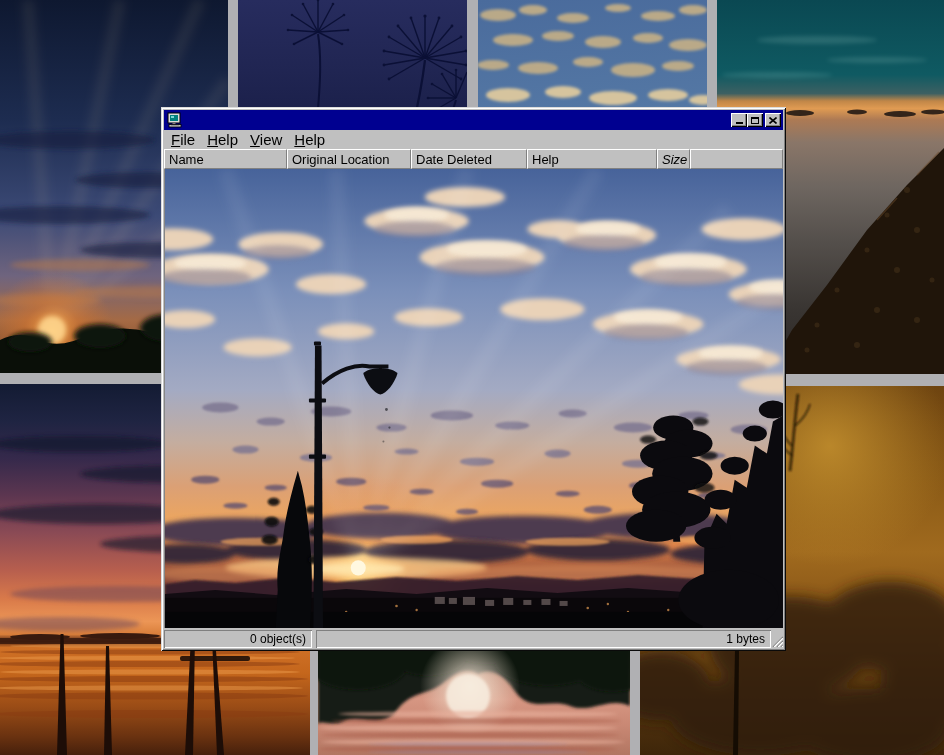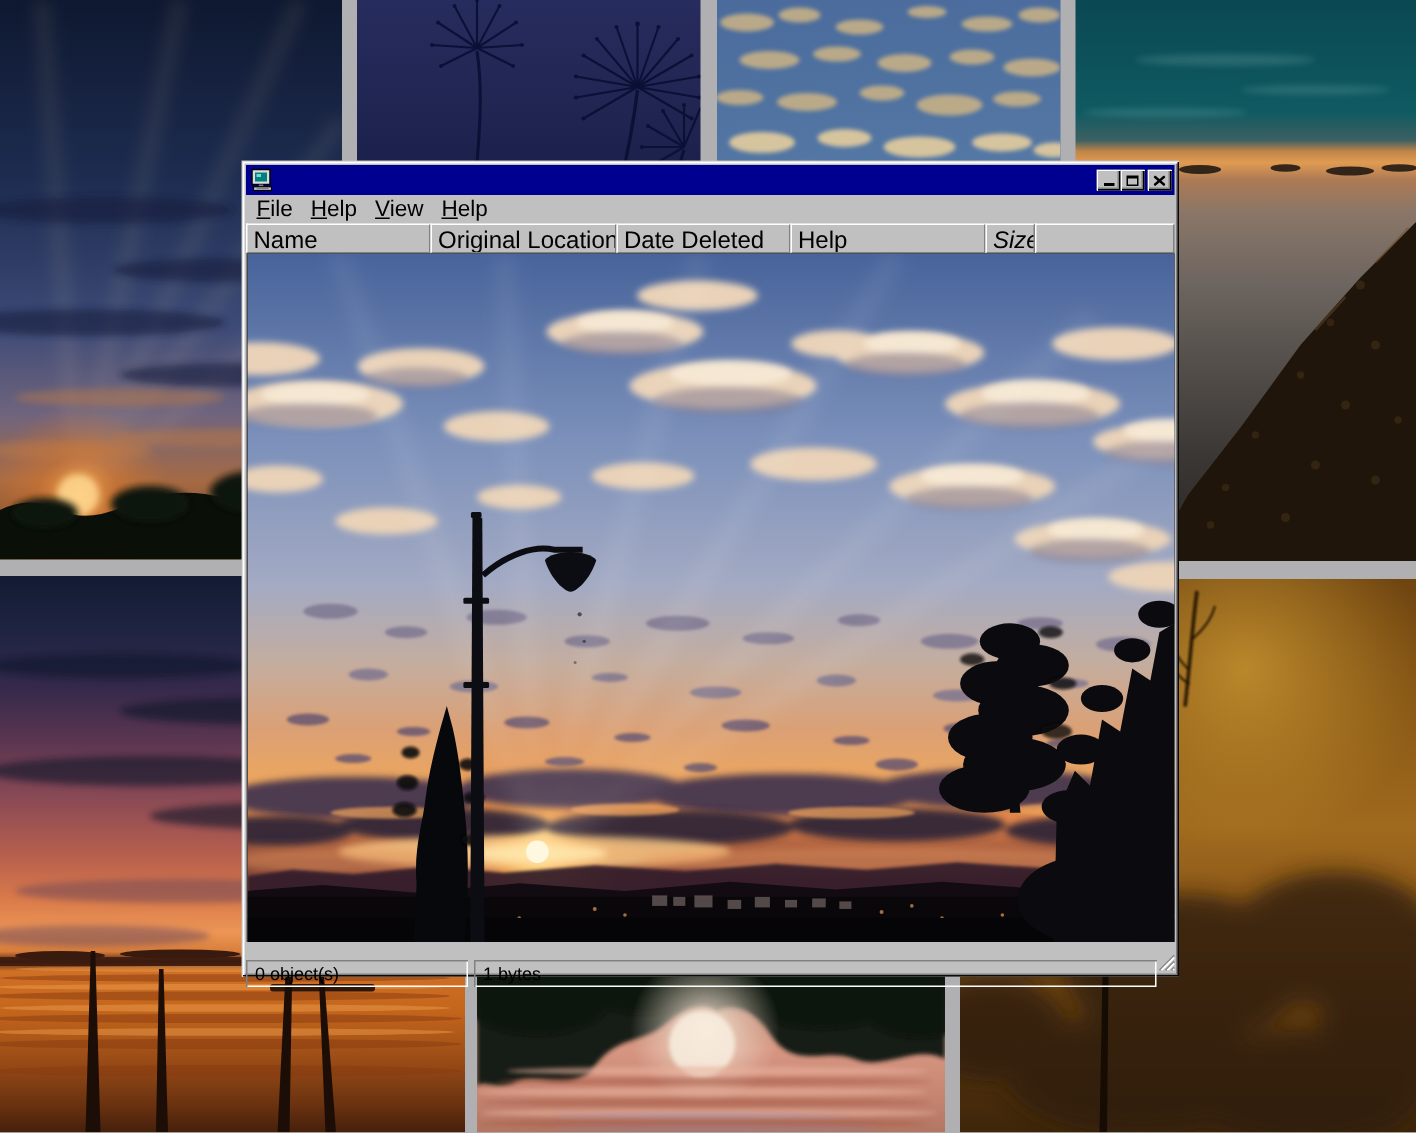--- a/index.html
+++ b/index.html
@@ -25,28 +25,28 @@
   .titletext{flex:1;color:#fff;font-size:12px;font-weight:bold;overflow:hidden;white-space:nowrap;}
   .tbtn{width:16px;height:14px;background:#c0c0c0;flex:0 0 16px;display:flex;align-items:center;justify-content:center;
         box-shadow:inset 1px 1px 0 #ffffff, inset -1px -1px 0 #000000, inset -2px -2px 0 #808080;}
   .tbtn.close{margin-left:2px;}
   .g-min{width:7px;height:2px;background:#000;margin-top:6px;}
   .g-max{width:8px;height:7px;border:1px solid #000;border-top:2px solid #000;box-sizing:border-box;}
   .menubar{height:19px;flex:0 0 19px;display:flex;align-items:center;font-size:15px;color:#000;padding-left:1px;}
   .menu-item{display:inline-block;padding:1px 6px;}
   .menu-item::first-letter{text-decoration:underline;}
   .headerrow{height:20px;flex:0 0 20px;display:flex;}
-  .hcell{box-sizing:border-box;background:#c0c0c0;font-size:16px;color:#000;padding:2px 4px 16px;
+  .hcell{box-sizing:border-box;background:#c0c0c0;font-size:13px;color:#000;padding:2px 4px 16px;
          border-top:1px solid #fff;border-left:1px solid #fff;border-right:1px solid #808080;border-bottom:1px solid #808080;
          overflow:hidden;white-space:nowrap;}
   .hc0{width:123px;} .hc1{width:124px;} .hc2{width:116px;} .hc3{width:130px;}
   .hc4{width:33px;text-align:center;padding-right:8px;font-style:italic;} .hc5{flex:1;}
   .content{flex:1;position:relative;overflow:hidden;border-left:1px solid #868686;background:#000;}
   .content svg{position:absolute;inset:0;width:100%;height:100%;display:block;}
-  .statusbar{height:20px;flex:0 0 20px;display:flex;gap:4px;padding-top:12px;position:relative;box-sizing:border-box;}
+  .statusbar{height:20px;flex:0 0 20px;display:flex;gap:4px;padding-top:2px;position:relative;box-sizing:border-box;text-align:right;}
   .spanel{box-shadow:inset 1px 1px 0 #808080, inset -1px -1px 0 #ffffff;font-size:12px;color:#000;
           padding:2px 6px 0;height:18px;box-sizing:border-box;overflow:hidden;white-space:nowrap;}
   .sp1{width:148px;flex:0 0 148px;}
   .sp2{flex:1;margin-right:12px;}
   .grip{position:absolute;right:0;bottom:1px;width:13px;height:13px;}
 </style>
 </head>
 <body>
 
 <div class="screen">

